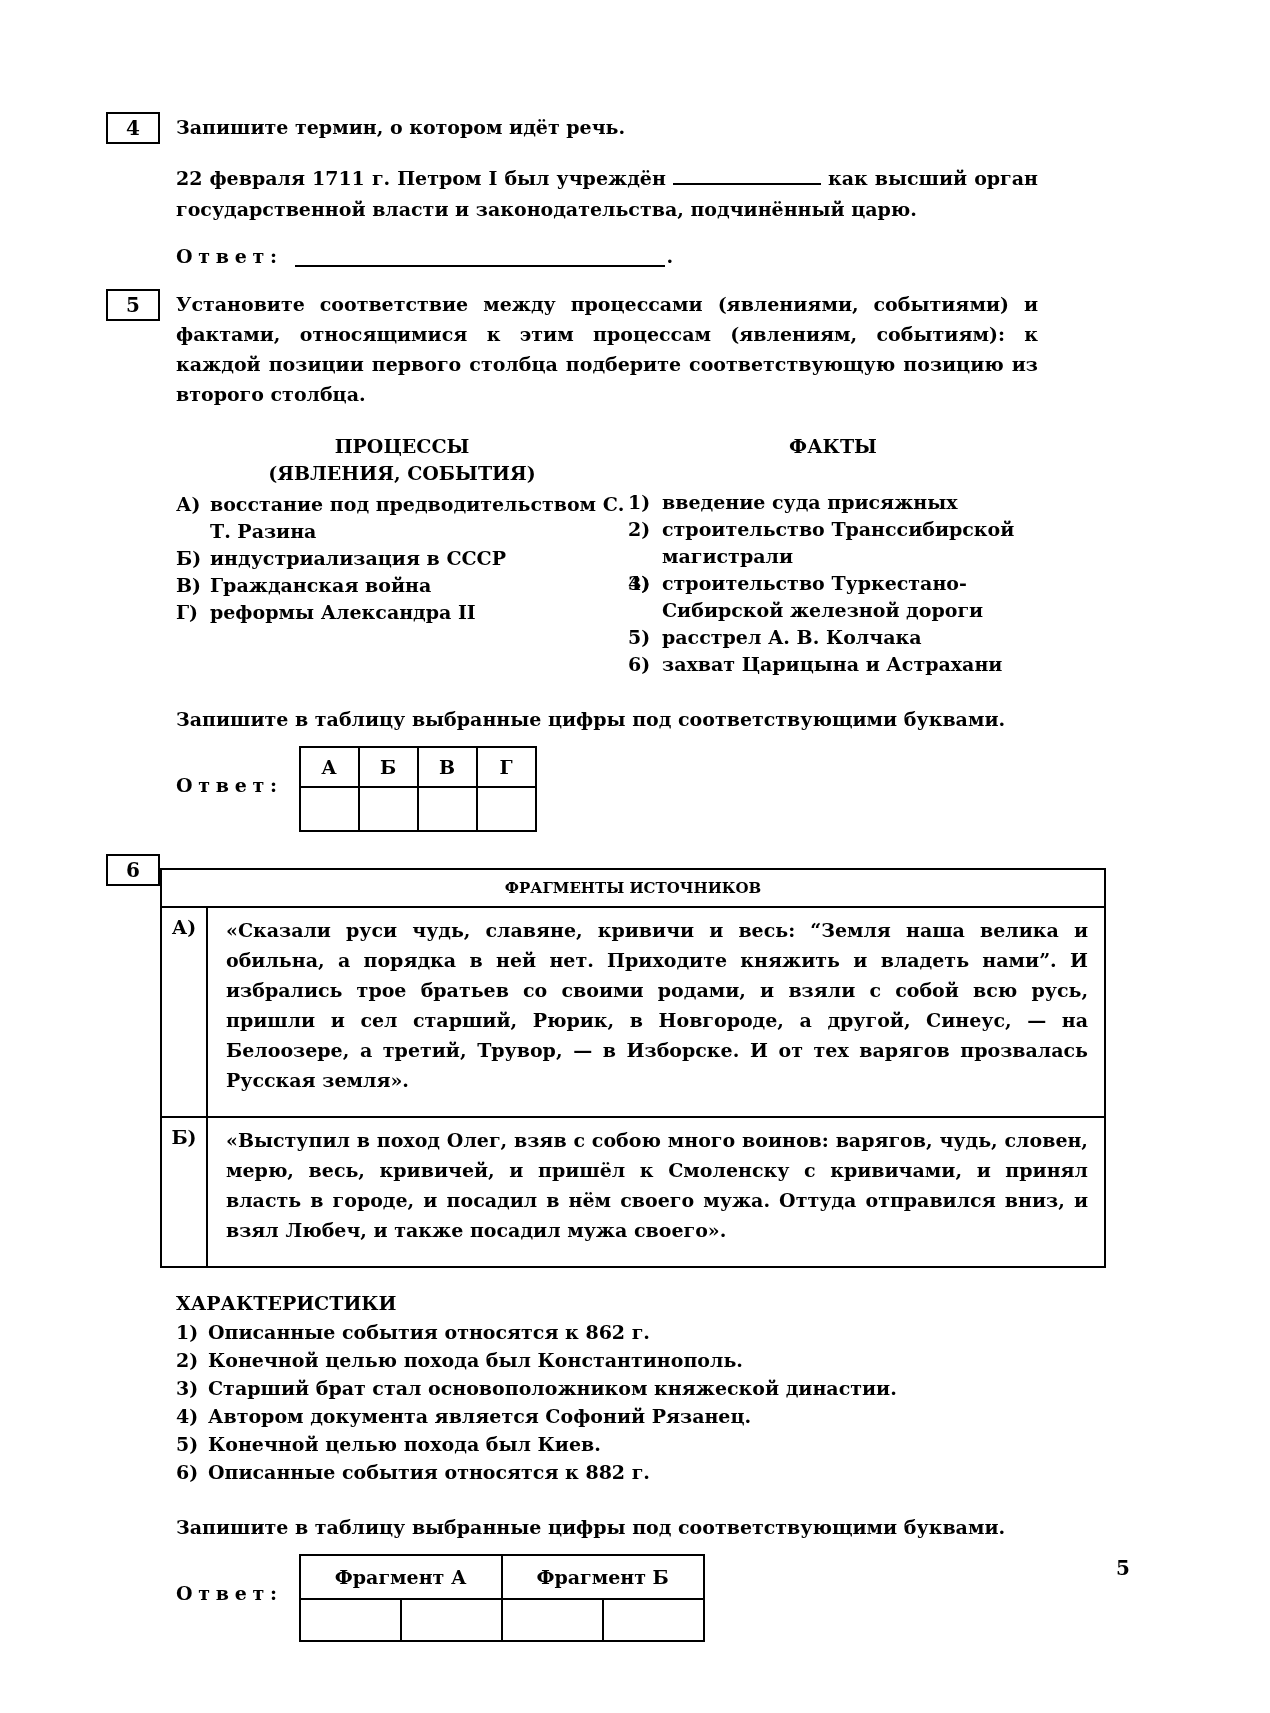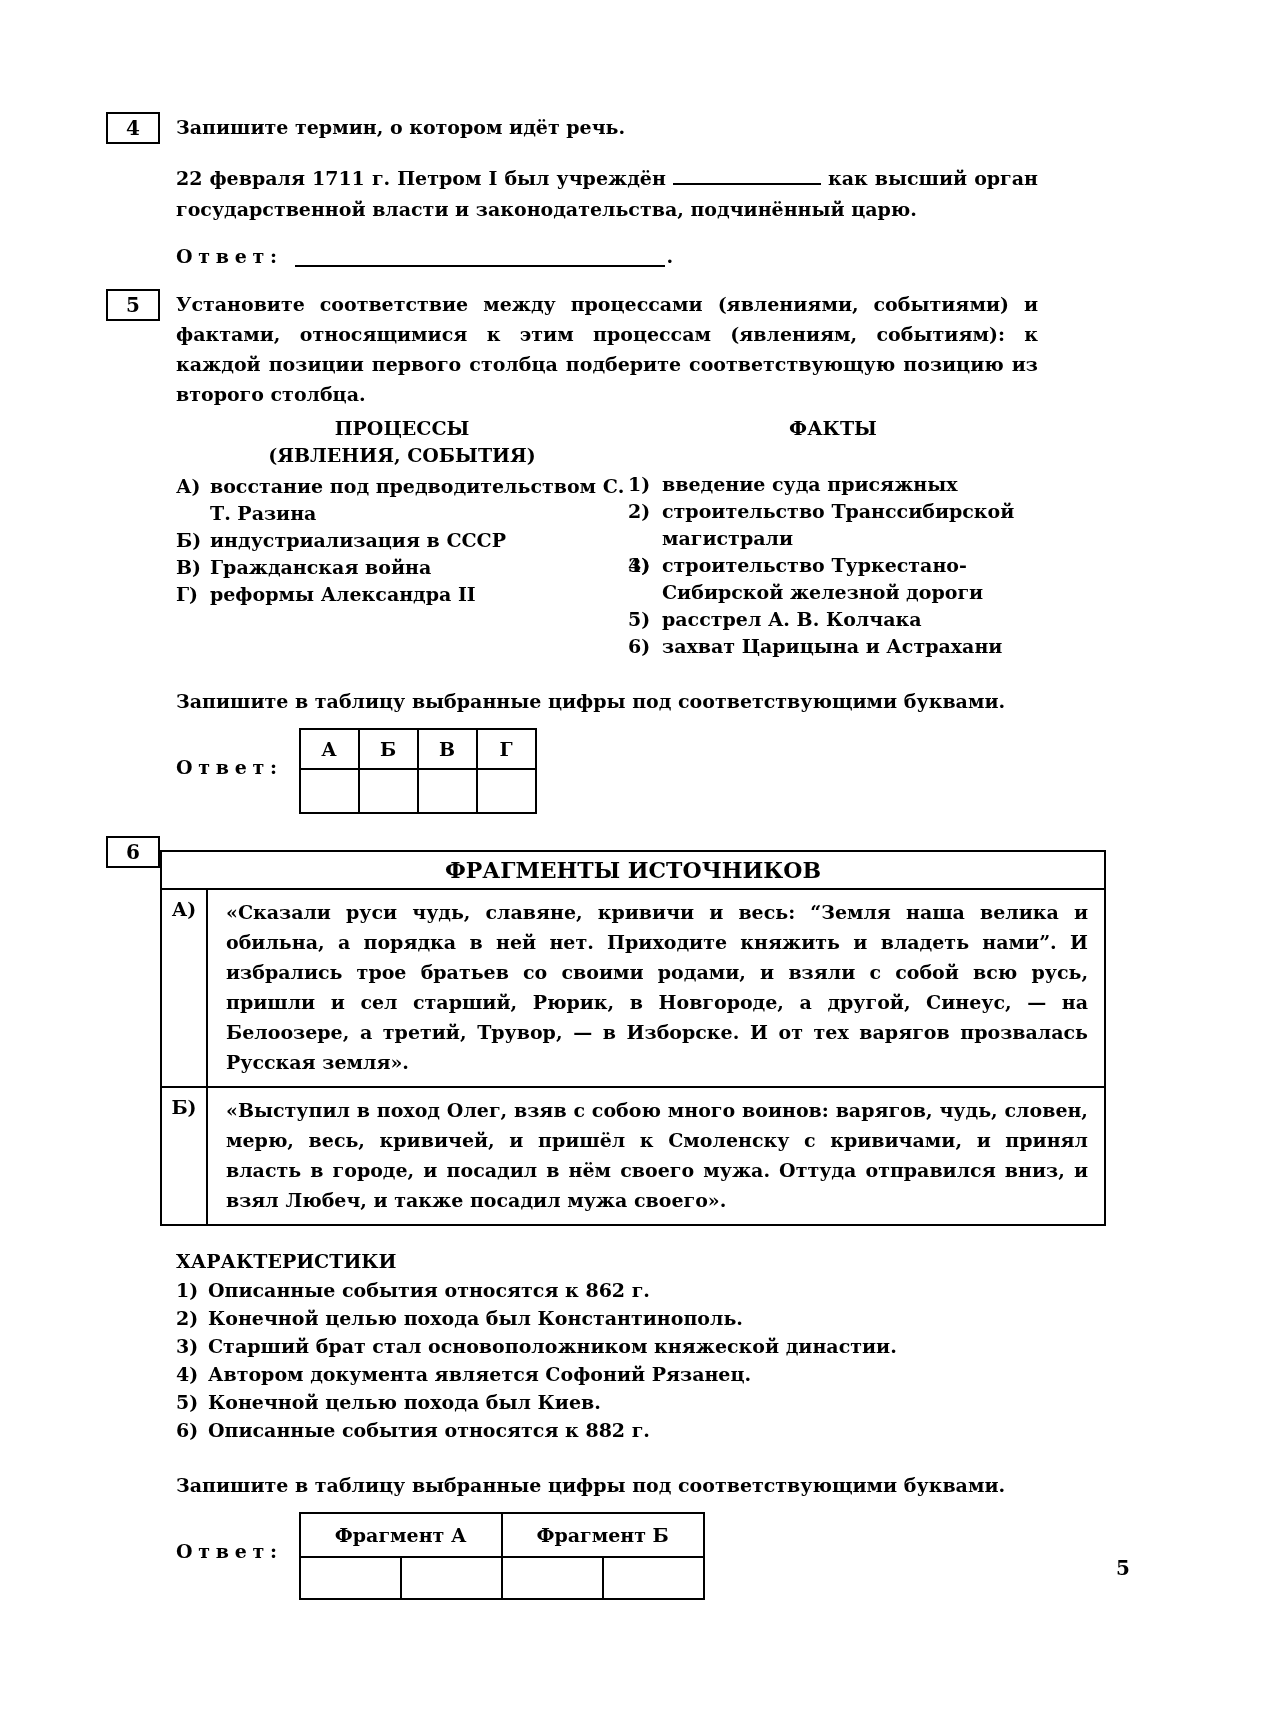--- a/index.html
+++ b/index.html
@@ -31,21 +31,21 @@
     display:inline-block;
     width:148px;height:15px;
     border-bottom:2px solid #000;
     vertical-align:baseline;
   }
   .ans-row{display:flex;align-items:flex-end;}
   .ans-label{letter-spacing:0.30em;white-space:nowrap;}
   .ans-line{width:370px;border-bottom:2px solid #000;height:24px;margin-left:12px;}
   .period{margin-left:2px;}
   
-  .cols{display:flex;margin-top:6px;}
+  .cols{display:flex;margin-top:24px;}
   .col-left{width:452px;}
   .col-right{width:410px;}
   .col-head{text-align:center;line-height:27px;}
   ul.match{list-style:none;margin:4px 0 0 0;padding:0;line-height:27px;}
   ul.match li{position:relative;padding-left:34px;text-align:left;}
   ul.match li .lbl{position:absolute;left:0;}
   .col-right ul.match{margin-top:29px;}
   
   .ans-table-row{display:flex;align-items:flex-start;margin-top:12px;}
   .ans-table-row .ans-label{margin-top:28px;}
@@ -55,23 +55,23 @@
   table.t5 td{height:42px;}
   table.t6 th{width:99px;height:42px;text-align:center;}
   table.t6 td{width:99px;height:40px;}
   
   table.frag{
     border-collapse:collapse;
     width:946px;
     margin:14px 0 0 -16px;
   }
   table.frag th,table.frag td{border:2px solid #000;}
-  table.frag th{height:34px;text-align:center;font-size:22px;}
+  table.frag th{height:34px;text-align:center;font-size:15px;}
   table.frag td.flbl{width:42px;vertical-align:top;text-align:center;padding-top:8px;}
-  table.frag td.ftxt{text-align:justify;line-height:30px;padding:7px 16px 9px 18px;}
+  table.frag td.ftxt{text-align:justify;line-height:30px;padding:7px 16px 21px 18px;}
   .char-title{margin-top:24px;}
   ul.chars{list-style:none;margin:4px 0 0 0;padding:0;line-height:28px;}
   ul.chars li{position:relative;padding-left:32px;}
   ul.chars li .lbl{position:absolute;left:0;}
   .write-instr{margin-top:26px;line-height:30px;}
   .pageno{position:absolute;left:1116px;top:1556px;font-size:20px;}
   .mt-q4{padding-top:112px;}
   .sec-gap{margin-top:22px;}
   .para-gap{margin-top:20px;}
   .ans-gap{margin-top:16px;}

